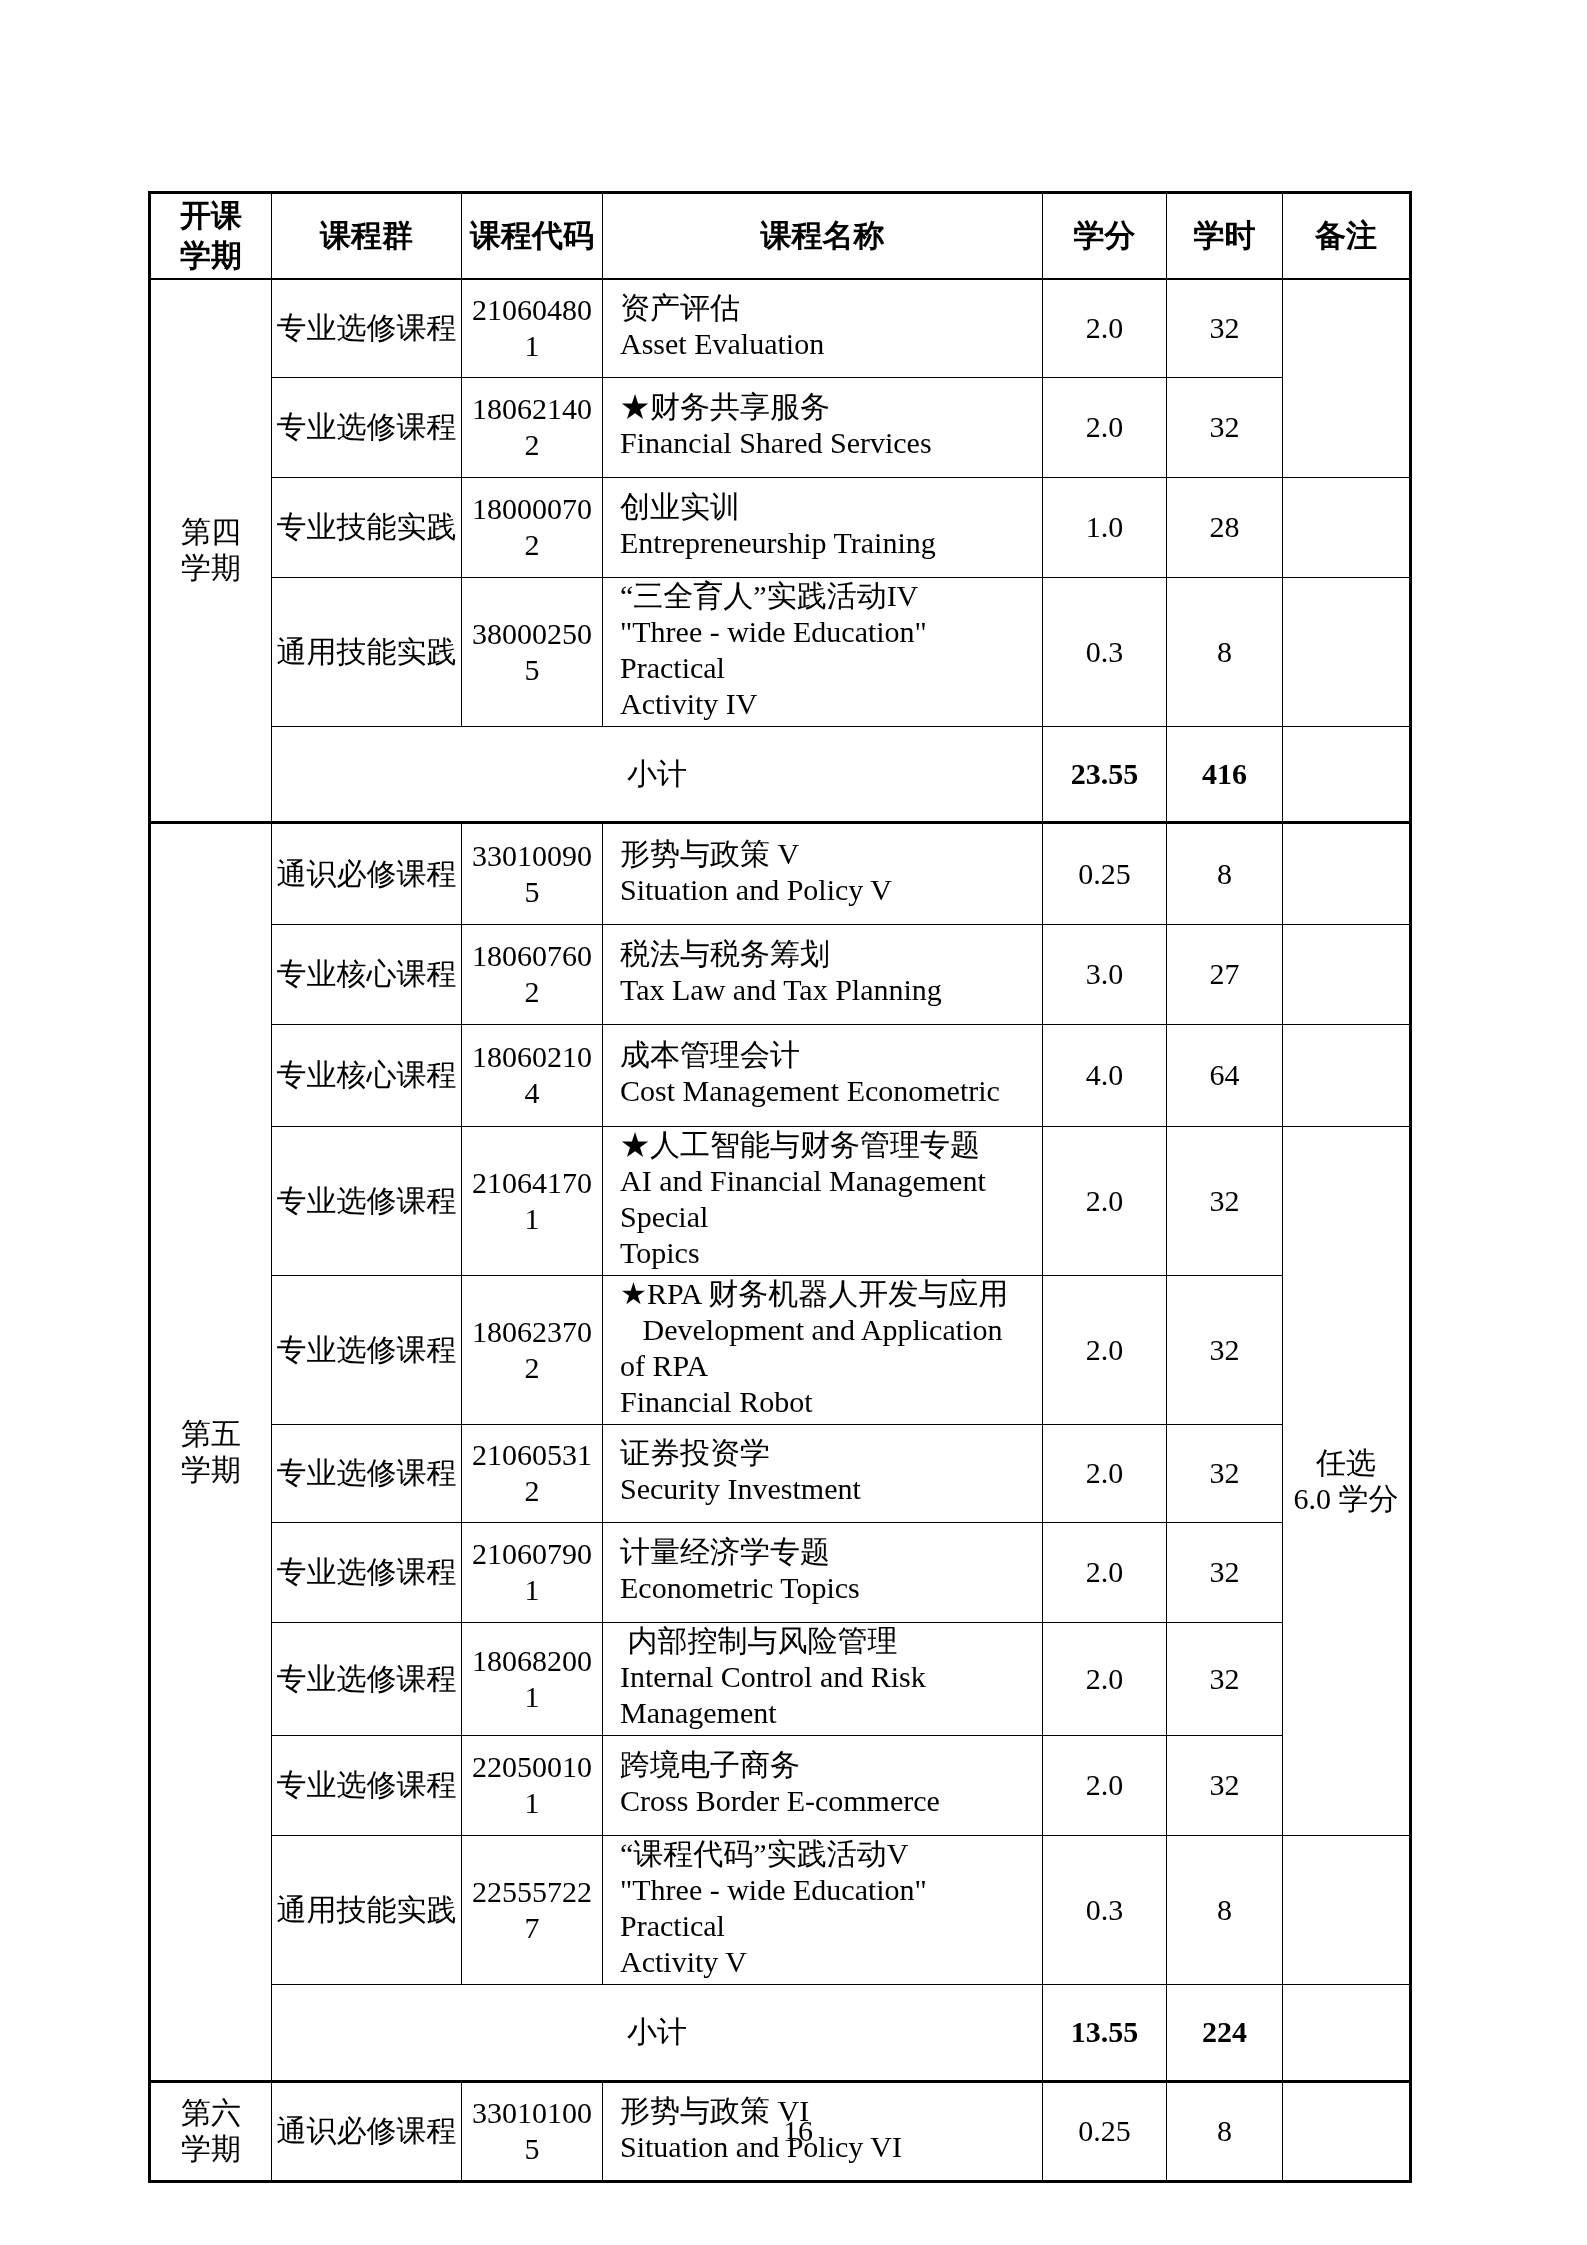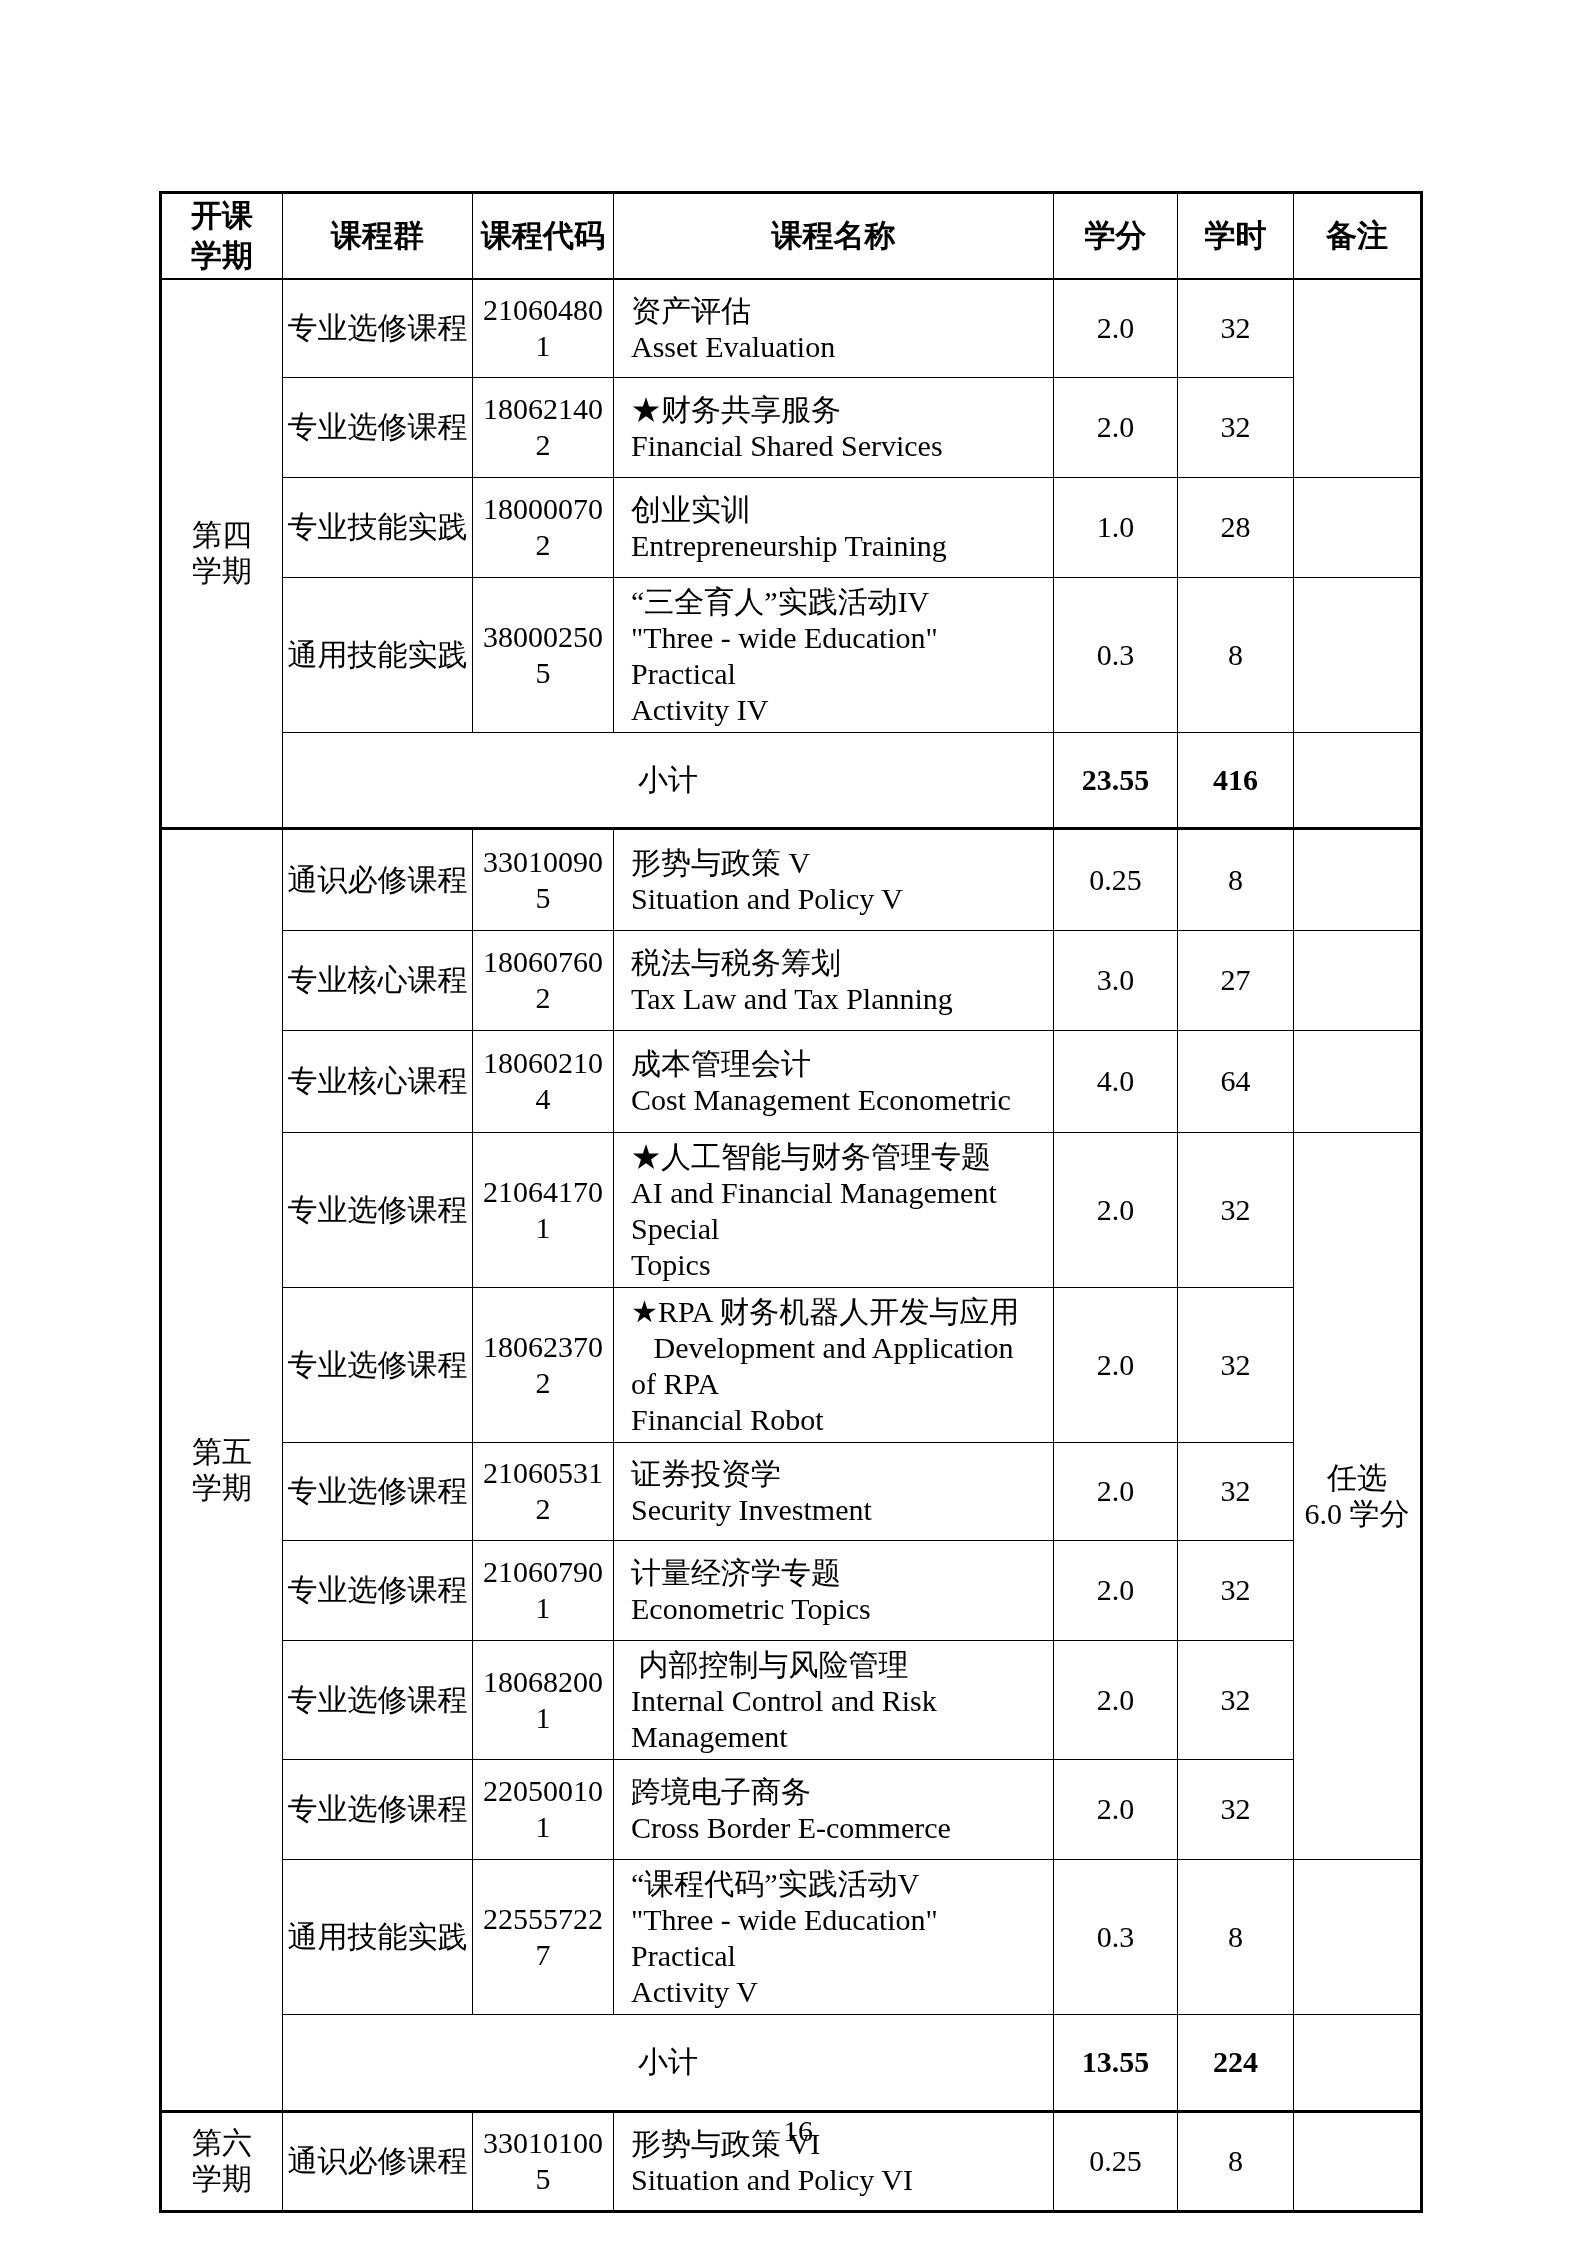--- a/index.html
+++ b/index.html
@@ -4,21 +4,21 @@
 <style>
   html,body { margin:0; padding:0; background:#ffffff; }
   .page {
     position:relative;
     width:1587px; height:2245px;
     background:#ffffff;
     font-family:"Liberation Serif","DejaVu Serif",serif;
     color:#000;
   }
   table.curriculum {
-    position:absolute; left:159px; top:191px;
+    position:absolute; left:148px; top:191px;
     width:1261px;
     border-collapse:collapse;
     table-layout:fixed;
     border:3px solid #000;
   }
   td {
     border:1.5px solid #000;
     font:30px/36px "Liberation Serif","DejaVu Serif",serif;
     text-align:center;
     vertical-align:middle;
@@ -28,21 +28,21 @@
     box-sizing:border-box;
     word-break:break-word;
   }
   thead td {
     font-weight:bold;
     font-size:31px; line-height:40px;
     border-bottom:2px solid #000;
   }
   td.name {
     text-align:left;
-    padding:6px 10px 4px 17px;
+    padding:0 10px 4px 17px;
   }
   tr.sep > td { border-top:3px solid #000; }
   td.bold { font-weight:bold; }
   .page-number {
     position:absolute; left:9px; right:0; top:2112px;
     text-align:center;
     font:30px/38px "Liberation Serif","DejaVu Serif",serif;
   }
 </style>
 </head>

